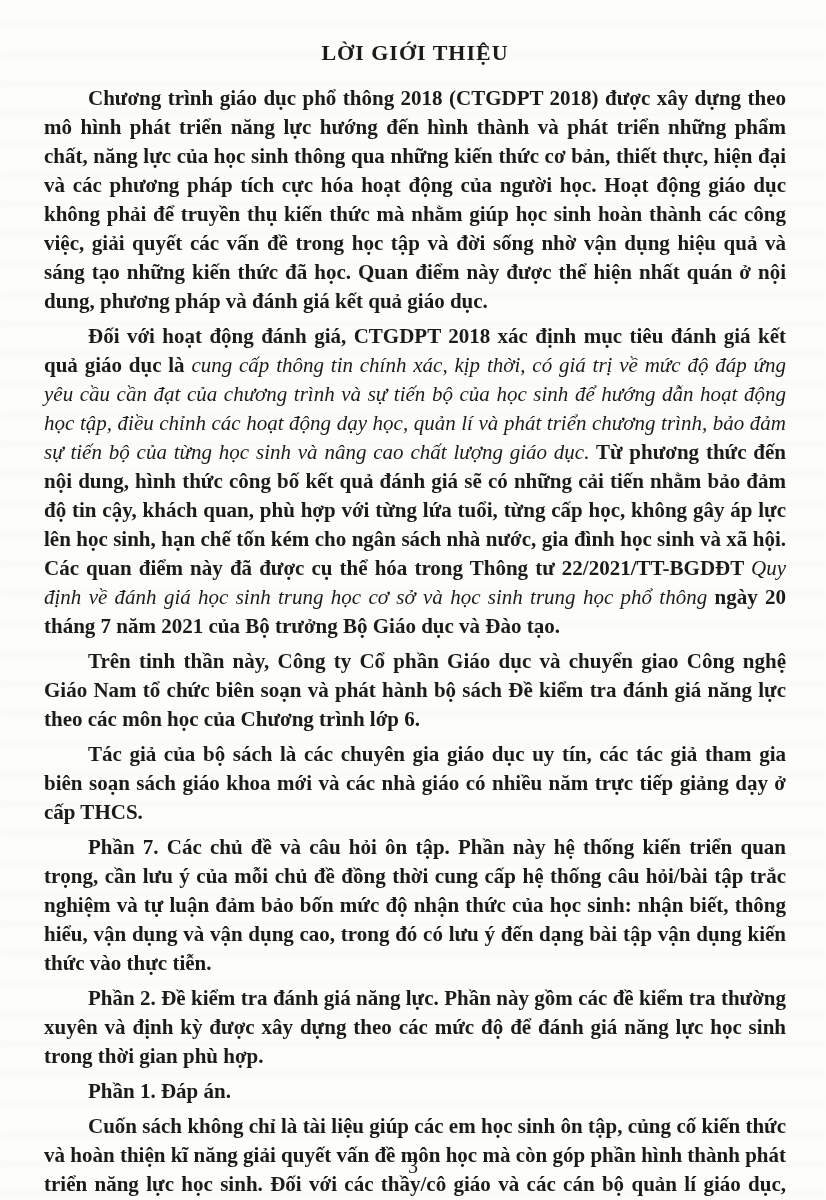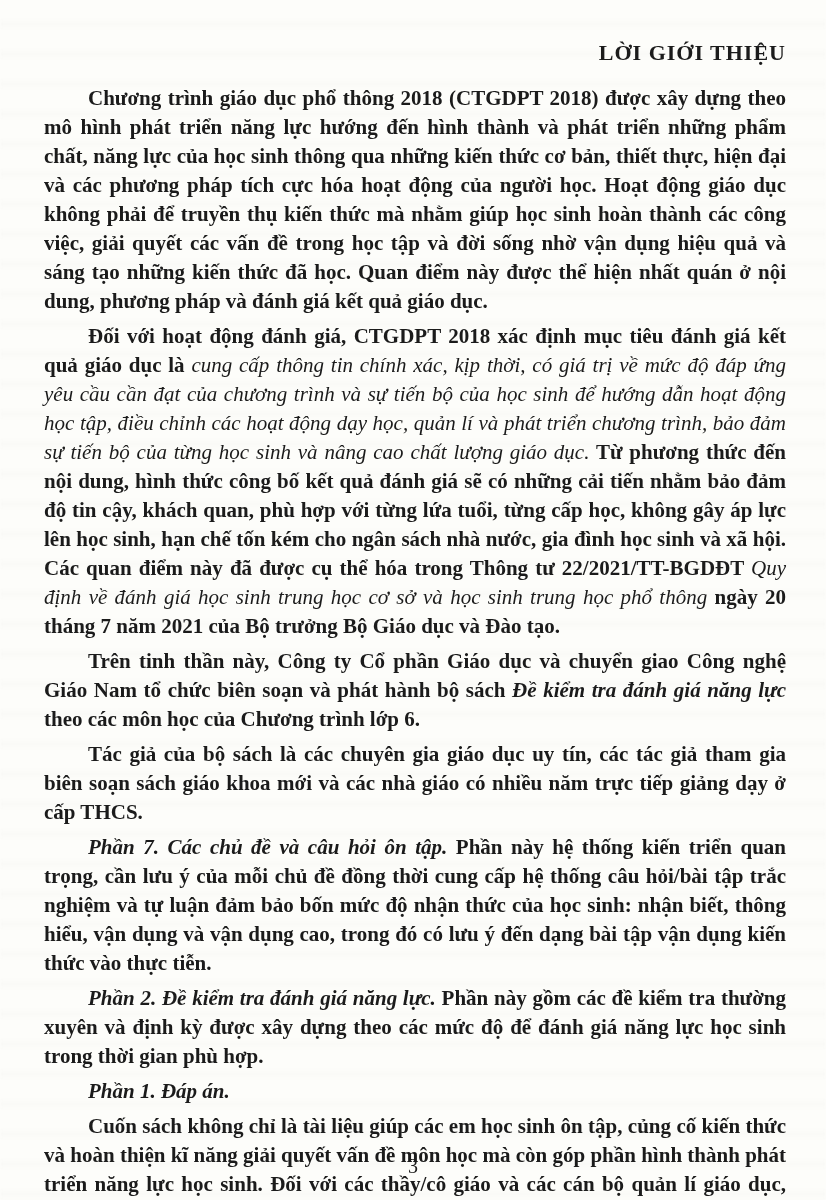--- a/index.html
+++ b/index.html
@@ -32,35 +32,35 @@
       );
     filter: blur(1.5px);
     opacity: 0.7;
   }
   .content {
     position: relative;
     padding: 40px 40px 0 44px;
   }
   h1.doc-title {
     margin: 0 0 18px 0;
-    text-align: right;
+    text-align: center;
     font-size: 22px;
     font-weight: bold;
     letter-spacing: 1px;
   }
   .body-text p {
     margin: 0 0 6px 0;
     font-size: 21px;
     line-height: 29px;
     text-align: justify;
     text-indent: 44px;
   }
   .run-n { font-style: normal; font-weight: bold; }
   .run-i { font-style: italic; }
-  .run-bi { font-weight: bold; font-style: italic; }
+  .run-bi { font-weight: bold; }
   .footer {
     position: absolute;
     bottom: 22px;
     left: 0;
     width: 100%;
     text-align: center;
     font-size: 20px;
   }
 </style>
 </head>

